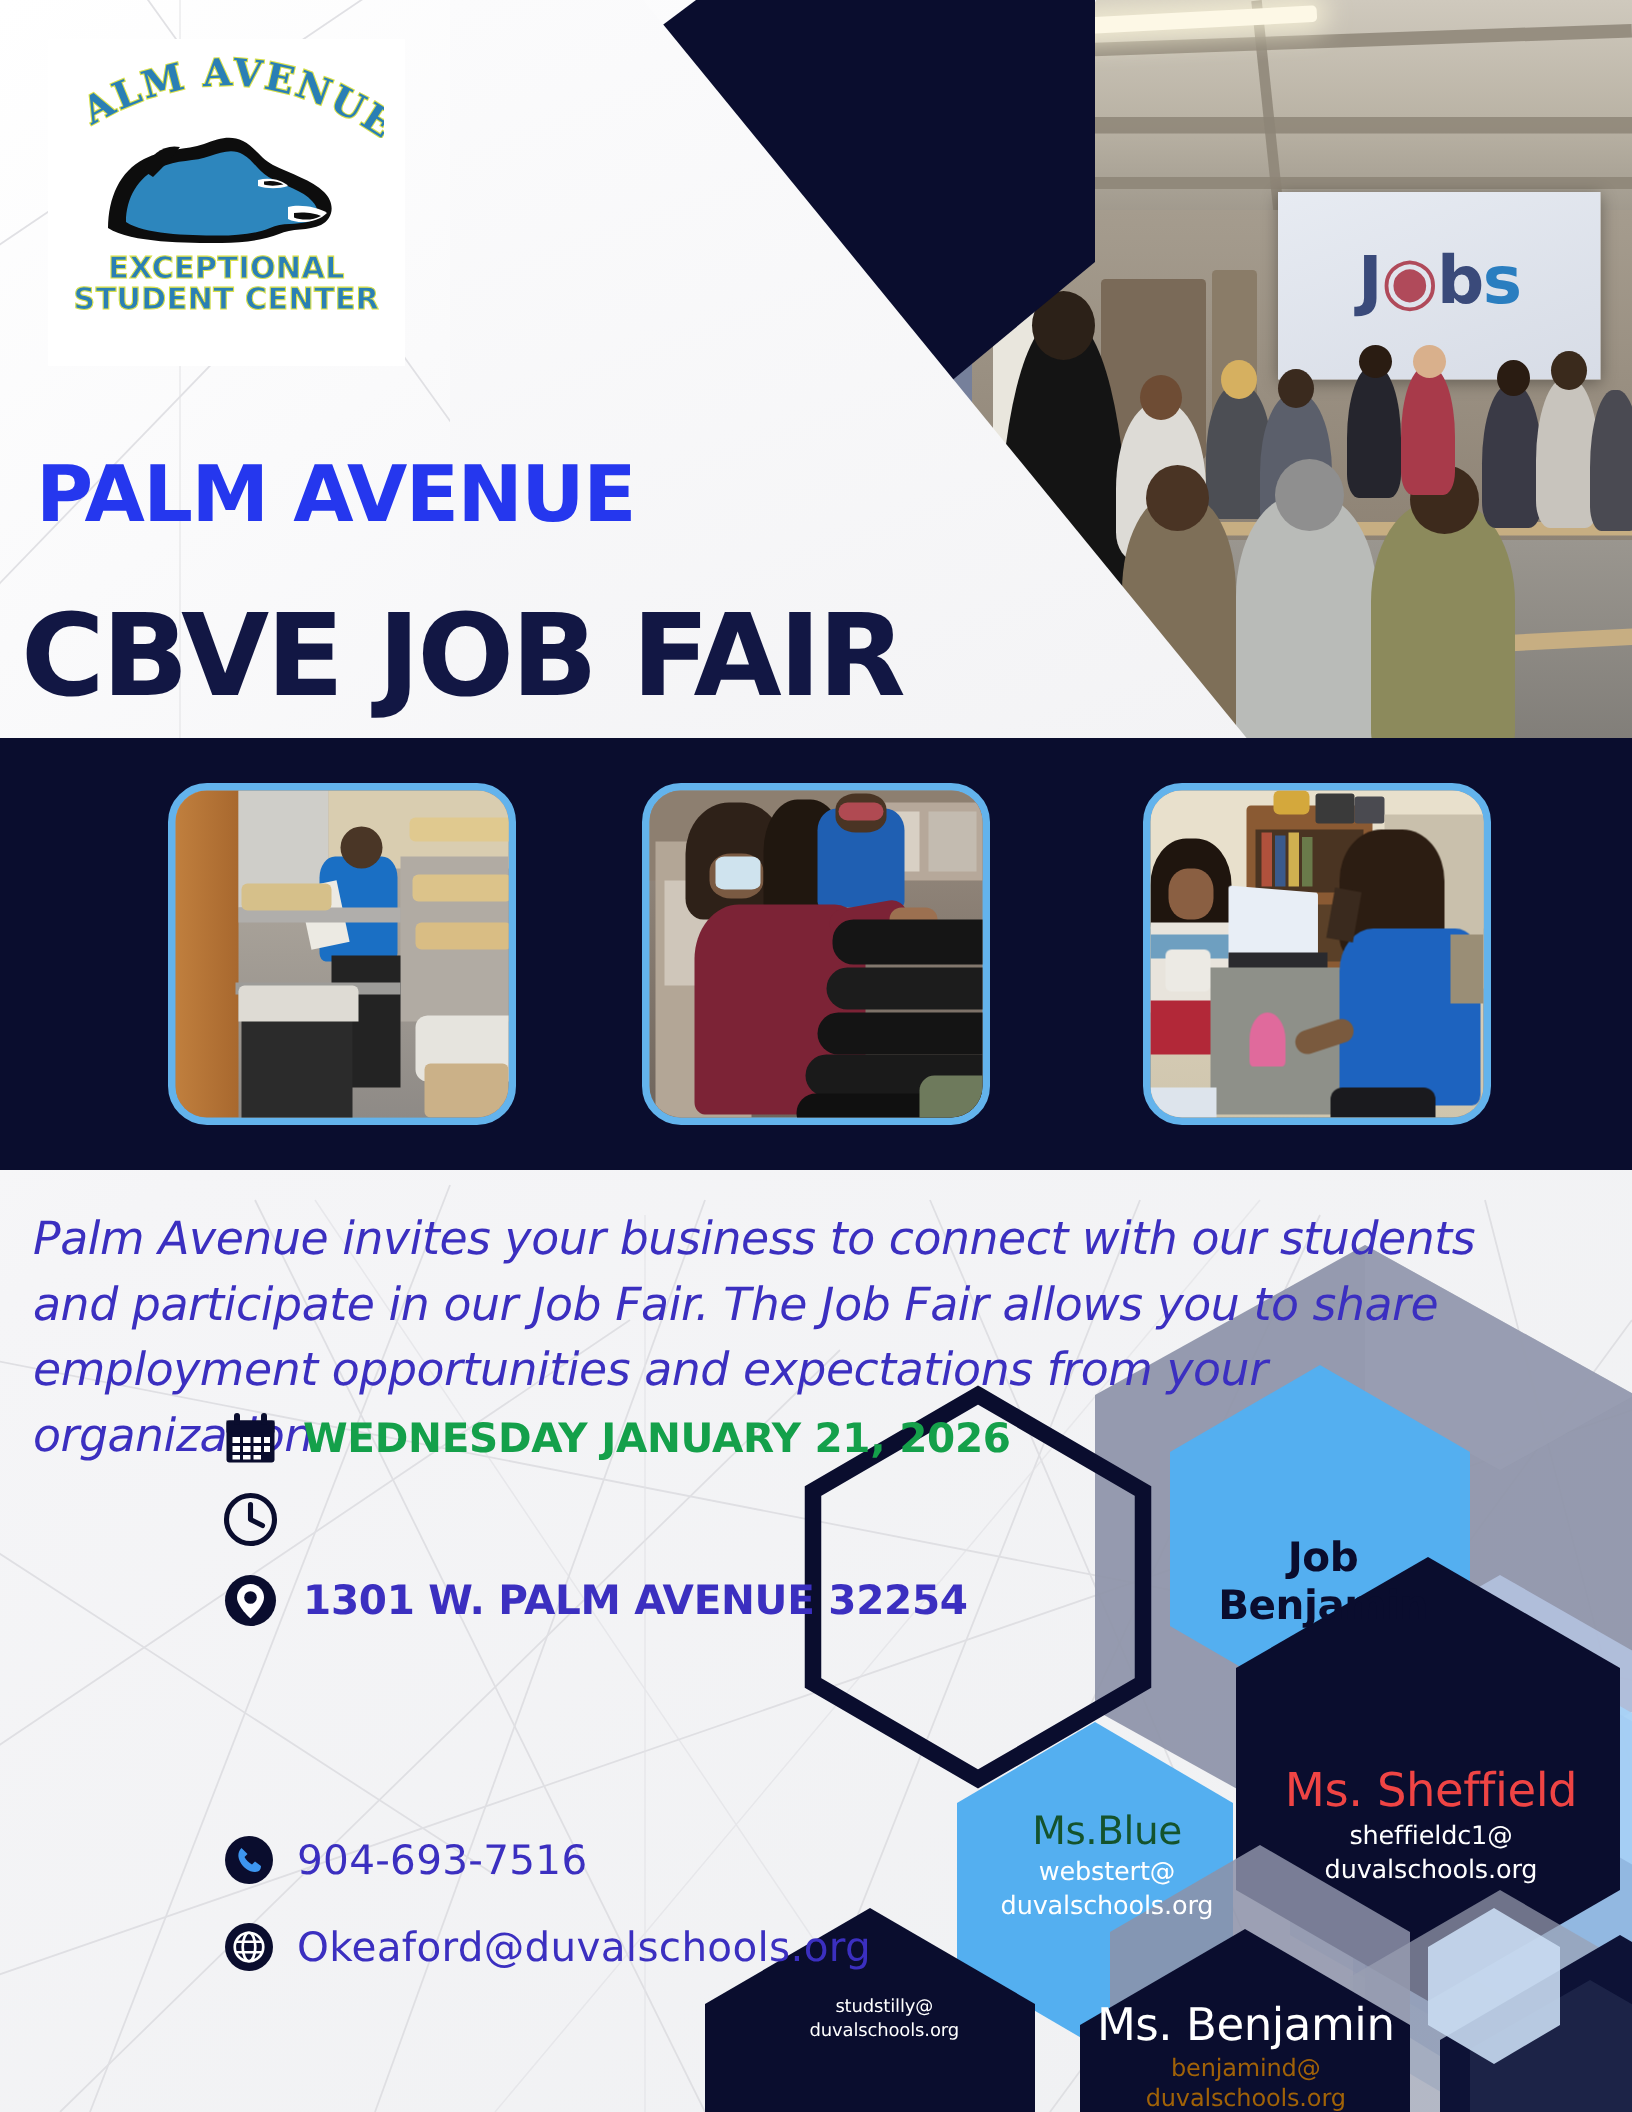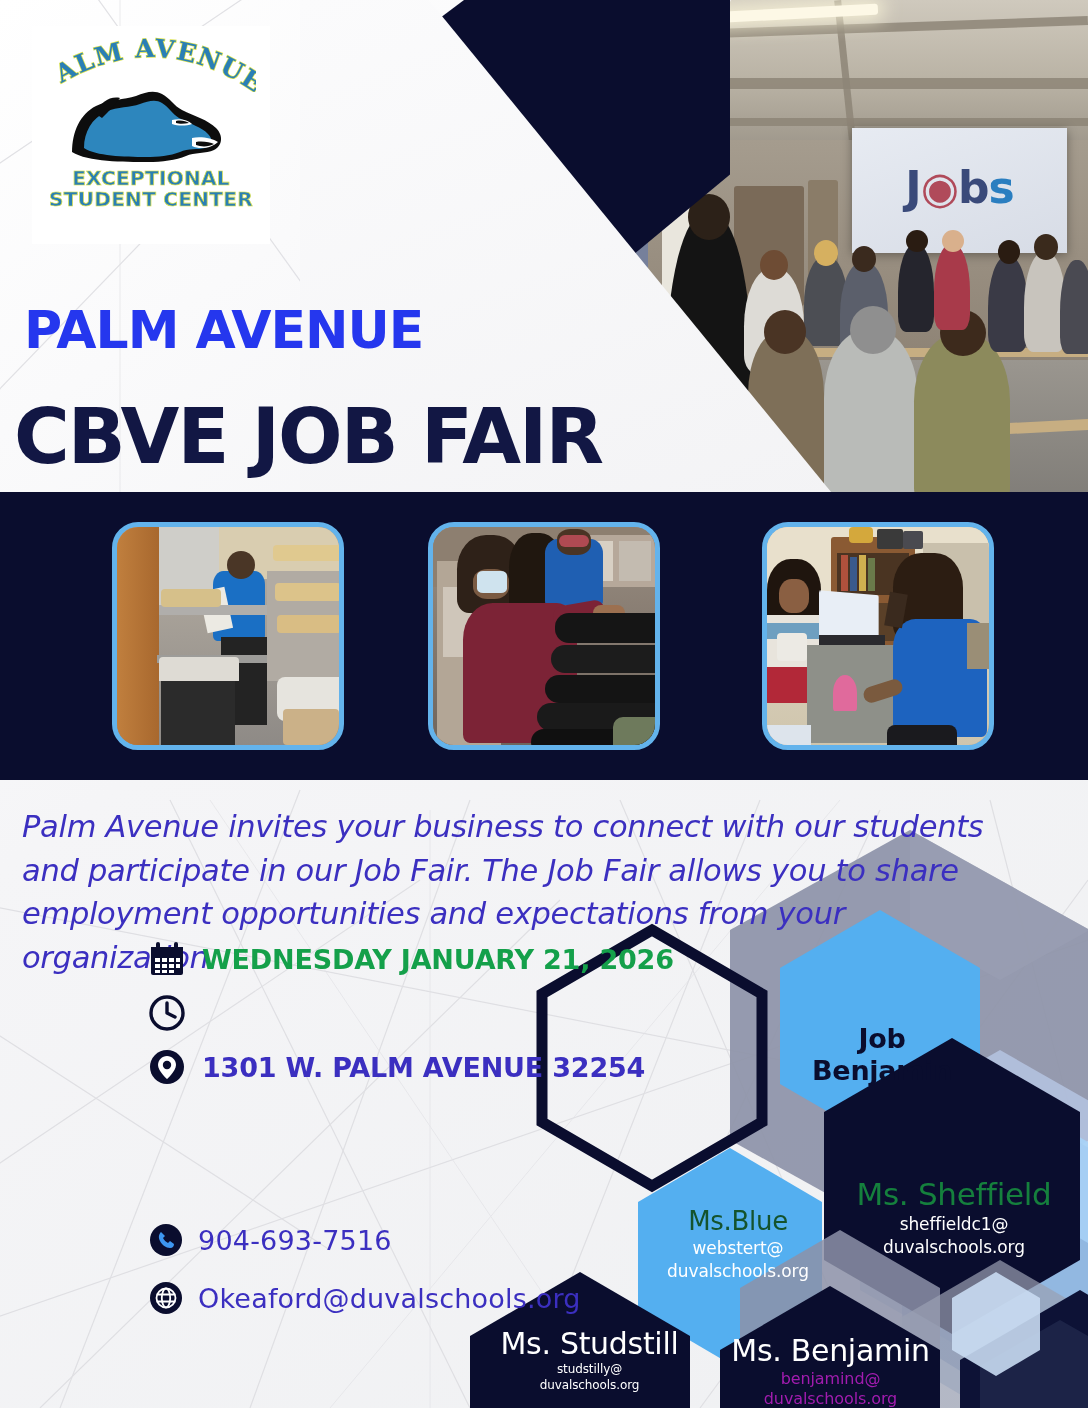--- a/index.html
+++ b/index.html
@@ -284,30 +284,30 @@
   }
   .lbl-coaches .hex-name {
     font-weight: bold; font-size: 27px; color: #0a0d2e; line-height: 1.18;
   }
   
   .lbl-blue { left: 659px; top: 1208px; width: 158px; }
   .lbl-blue .hex-name { font-size: 26px; color: #14532d; }
   .lbl-blue .hex-mail { font-size: 17px; color: #ffffff; margin-top: 4px; }
   
   .lbl-sheffield { left: 849px; top: 1178px; width: 210px; }
-  .lbl-sheffield .hex-name { font-size: 31px; color: #15803d; }
+  .lbl-sheffield .hex-name { font-size: 31px; color: #ef4444; }
   .lbl-sheffield .hex-mail { font-size: 17px; color: #ffffff; margin-top: 4px; }
   
   .lbl-studstill { left: 482px; top: 1328px; width: 215px; }
   .lbl-studstill .hex-name { font-size: 30px; color: #ffffff; }
   .lbl-studstill .hex-mail { font-size: 12px; color: #ffffff; margin-top: 3px; }
   
   .lbl-benjamin { left: 723px; top: 1335px; width: 215px; }
   .lbl-benjamin .hex-name { font-size: 30px; color: #ffffff; }
-  .lbl-benjamin .hex-mail { font-size: 16px; color: #a21caf; margin-top: 3px; }
+  .lbl-benjamin .hex-mail { font-size: 16px; color: #a16207; margin-top: 3px; }
 </style>
 </head>
 <body>
 
 <div id="flyer">
 
   <div class="bg-base"></div>
   <div class="facets">
     <svg viewBox="0 0 1088 1408" preserveAspectRatio="none">
       <g stroke="#dcdce0" stroke-width="1.2" fill="none" opacity="0.85">
@@ -656,21 +656,20 @@
     <div class="hex-mail">duvalschools.org</div>
   </div>
 
   <div class="hex-label lbl-sheffield">
     <div class="hex-name">Ms. Sheffield</div>
     <div class="hex-mail">sheffieldc1@</div>
     <div class="hex-mail">duvalschools.org</div>
   </div>
 
   <div class="hex-label lbl-studstill">
-    <div class="hex-name">Ms. Studstill</div>
     <div class="hex-mail">studstilly@</div>
     <div class="hex-mail">duvalschools.org</div>
   </div>
 
   <div class="hex-label lbl-benjamin">
     <div class="hex-name">Ms. Benjamin</div>
     <div class="hex-mail">benjamind@</div>
     <div class="hex-mail">duvalschools.org</div>
   </div>
 

